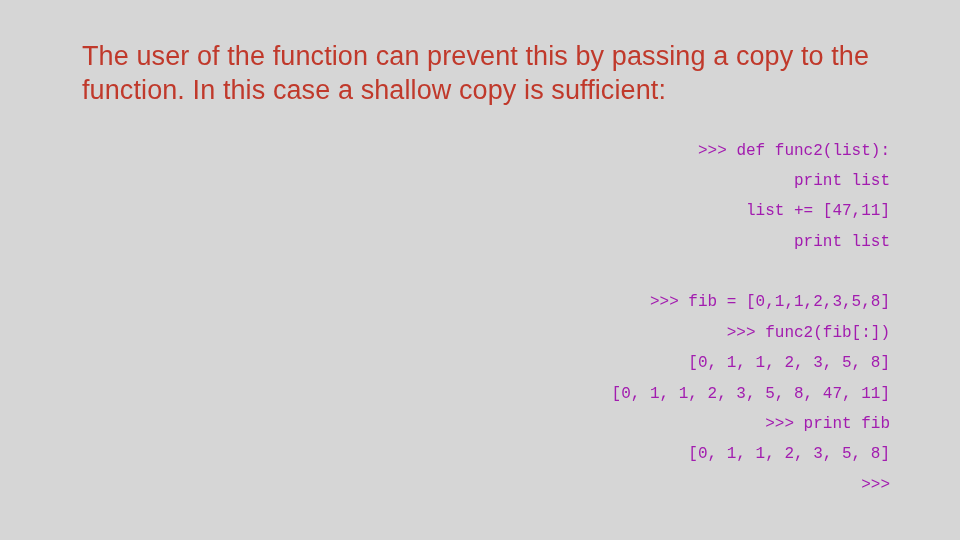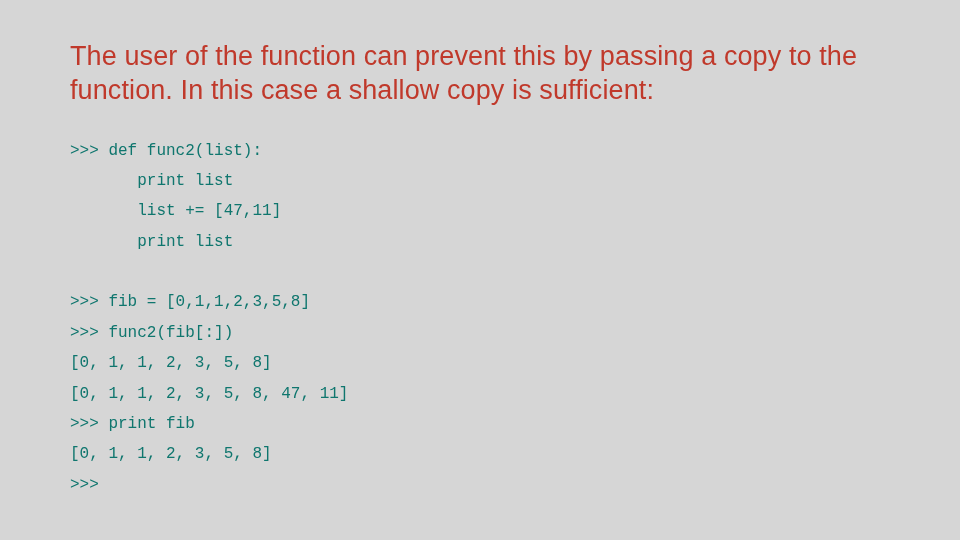--- a/index.html
+++ b/index.html
@@ -16,29 +16,30 @@
     width: 960px;
     height: 540px;
     box-sizing: border-box;
     padding: 40px 70px 40px 70px;
   }
   .heading {
     color: #c0392b;
     font-size: 27px;
     line-height: 1.25;
     font-weight: 400;
-    margin: 0 0 28px 0;
+    margin: 0 0 28px 12px;
     letter-spacing: 0.1px;
   }
   .code-block {
     font-family: "Courier New", Courier, monospace;
     font-size: 16px;
     line-height: 1.9;
-    color: #0f766e;
+    color: #a21caf;
     white-space: pre;
+    text-align: right;
   }
 </style>
 </head>
 <body>
 
 <div class="slide">
   <h2 class="heading">The user of the function can prevent this by passing a copy to the function. In this case a shallow copy is sufficient:</h2>
 
   <div class="code-block"><span>&gt;&gt;&gt; def func2(list):</span>
 <span>       print list</span>

